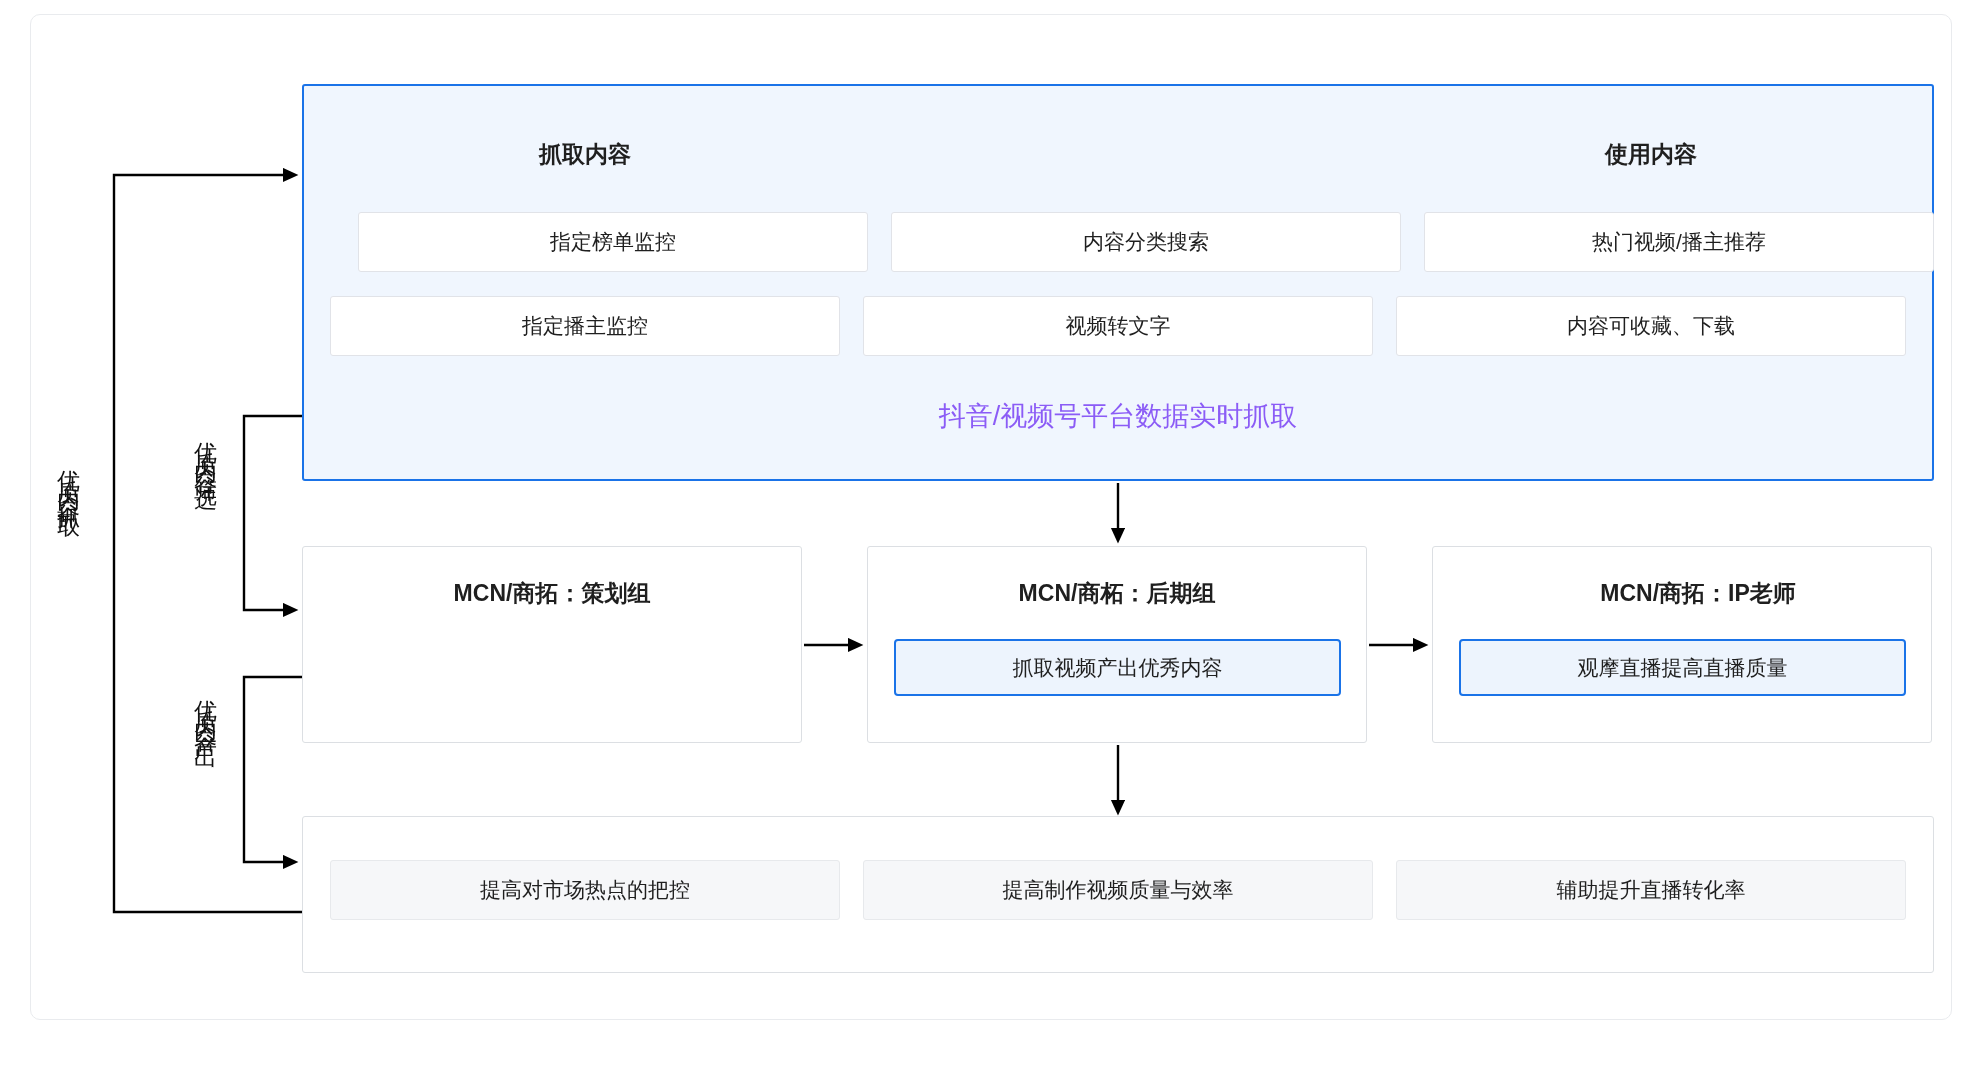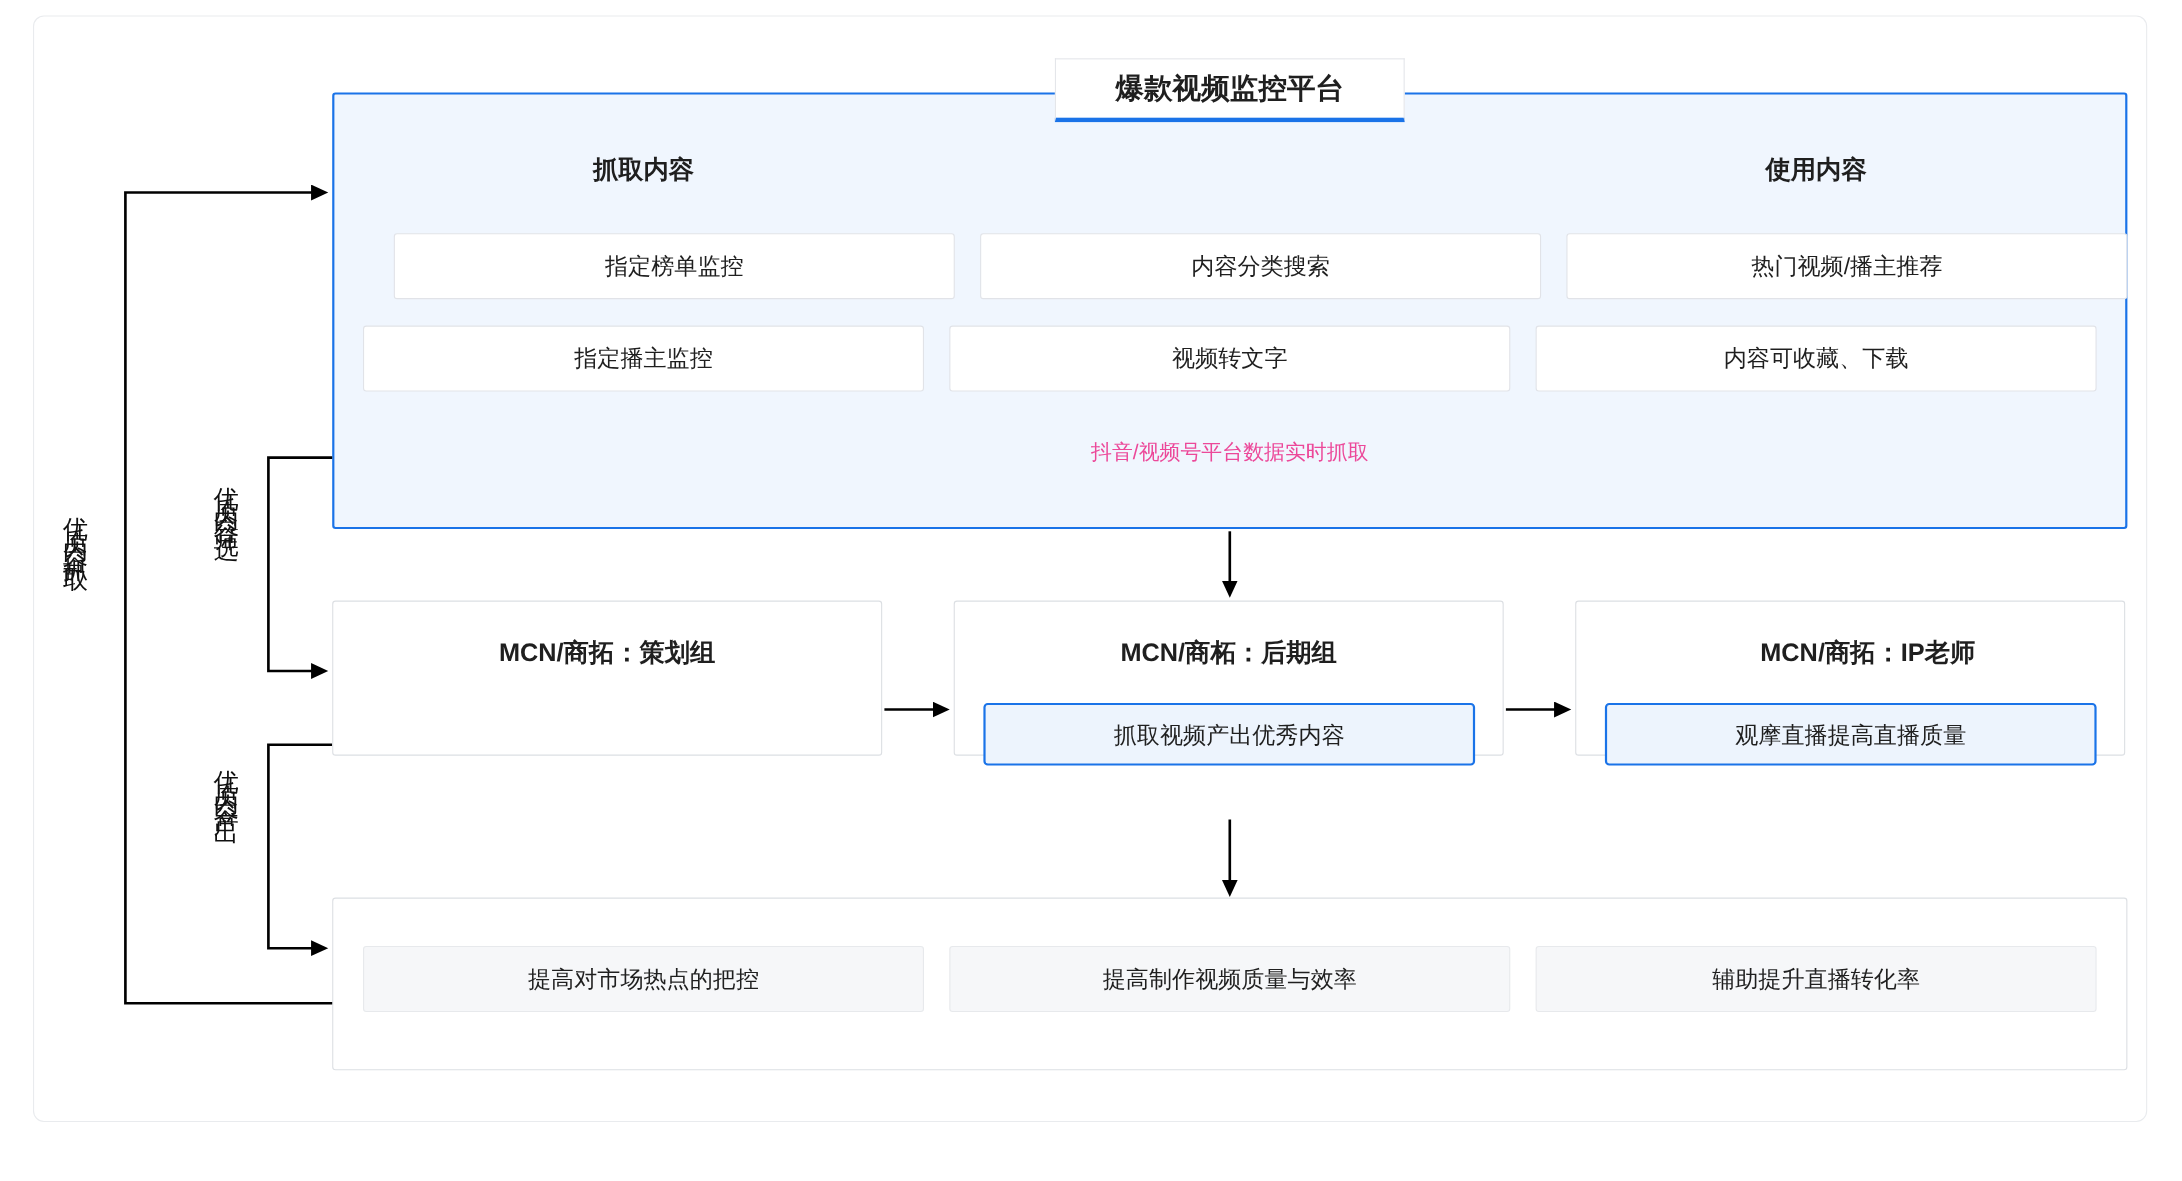--- a/index.html
+++ b/index.html
@@ -16,23 +16,23 @@
          background:#fff;border:1px solid #e4e6ea;border-bottom:4px solid #1a73e8;z-index:3;
          display:flex;align-items:center;justify-content:center;font-size:26px;font-weight:bold;}
   .col-header{position:absolute;top:139px;width:510px;text-align:center;
          font-size:23px;font-weight:bold;z-index:3;}
   .cell{position:absolute;width:510px;height:60px;box-sizing:border-box;background:#fff;
          border:1px solid #e1e3e8;border-radius:3px;display:flex;align-items:center;
          justify-content:center;font-size:21px;z-index:3;}
   .c1{left:330px;} .c2{left:863px;} .c3{left:1396px;}
   .r1{top:212px;margin-left:28px;} .r2{top:296px;}
   .footnote{position:absolute;left:302px;top:398px;width:1632px;text-align:center;
-         font-size:19px;color:#ec4899;z-index:3;}
+         font-size:27px;color:#8b5cf6;z-index:3;}
   
-  .team{position:absolute;top:546px;width:500px;height:141px;box-sizing:border-box;
+  .team{position:absolute;top:546px;width:500px;height:197px;box-sizing:border-box;
          background:#fff;border:1px solid #dcdfe3;border-radius:3px;z-index:3;}
   .t1{left:302px;} .t2{left:867px;} .t3{left:1432px;padding-left:32px;}
   .team-title{margin-top:31px;text-align:center;font-size:23px;font-weight:bold;}
   .task{position:absolute;left:26px;top:92px;width:447px;height:57px;box-sizing:border-box;
          background:#edf4fd;border:2px solid #1a73e8;border-radius:4px;
          display:flex;align-items:center;justify-content:center;font-size:21px;}
   
   .outcomes-panel{position:absolute;left:302px;top:816px;width:1632px;height:157px;
          box-sizing:border-box;background:#fff;border:1px solid #dcdfe3;border-radius:3px;z-index:1;}
   .outcome{position:absolute;top:860px;width:510px;height:60px;box-sizing:border-box;
@@ -60,21 +60,20 @@
     <path d="M302,912 L114,912 L114,175 L284,175" fill="none" stroke="#000" stroke-width="2.4" marker-end="url(#arr)"></path>
     <path d="M302,416 L244,416 L244,610 L284,610" fill="none" stroke="#000" stroke-width="2.4" marker-end="url(#arr)"></path>
     <path d="M302,677 L244,677 L244,862 L284,862" fill="none" stroke="#000" stroke-width="2.4" marker-end="url(#arr)"></path>
     <path d="M1118,483 L1118,529" fill="none" stroke="#000" stroke-width="2.4" marker-end="url(#arr)"></path>
     <path d="M1118,745 L1118,801" fill="none" stroke="#000" stroke-width="2.4" marker-end="url(#arr)"></path>
     <path d="M804,645 L849,645" fill="none" stroke="#000" stroke-width="2.4" marker-end="url(#arr)"></path>
     <path d="M1369,645 L1414,645" fill="none" stroke="#000" stroke-width="2.4" marker-end="url(#arr)"></path>
   </svg>
 
   <div class="panel"></div>
-  <div class="title-box">爆款视频监控平台</div>
 
   <div class="col-header c1">抓取内容</div>
   <div class="col-header c3">使用内容</div>
 
   <div class="cell c1 r1">指定榜单监控</div>
   <div class="cell c1 r2">指定播主监控</div>
   <div class="cell c2 r2">视频转文字</div>
   <div class="cell c2 r1">内容分类搜索</div>
   <div class="cell c3 r1">热门视频/播主推荐</div>
   <div class="cell c3 r2">内容可收藏、下载</div>

